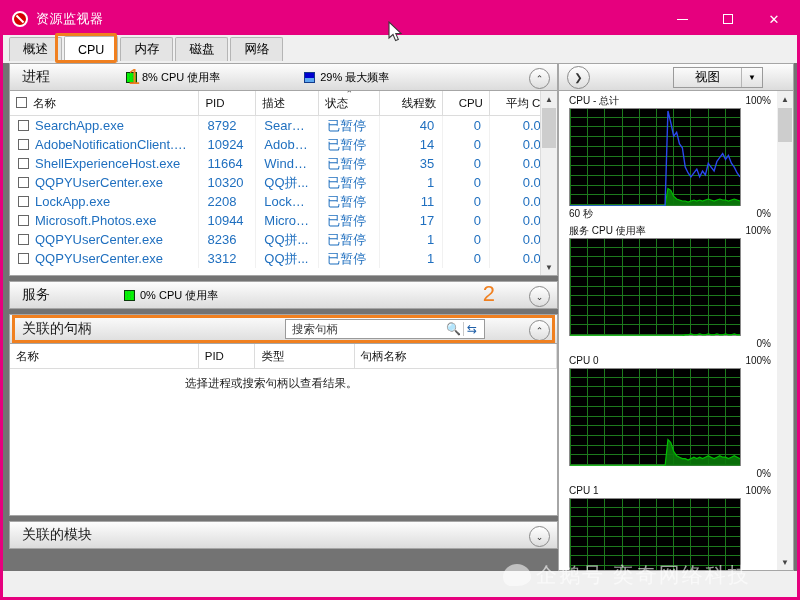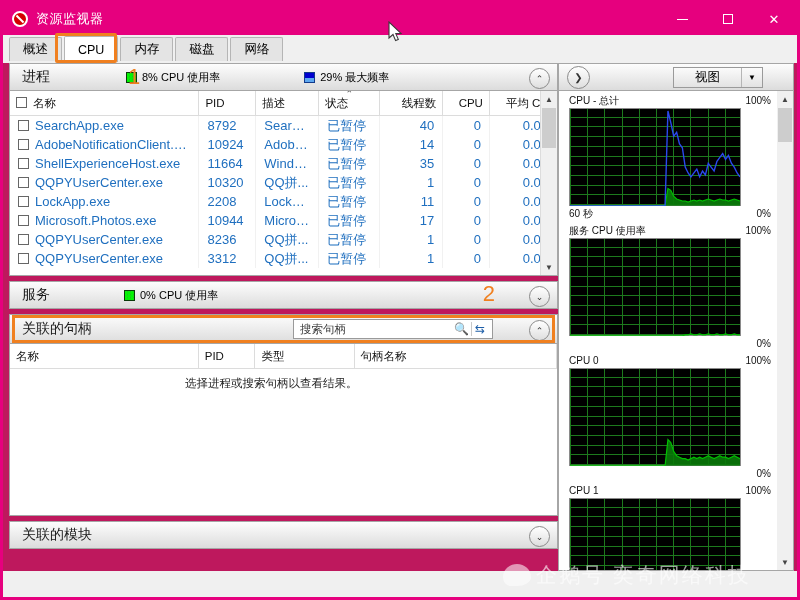--- a/index.html
+++ b/index.html
@@ -36,21 +36,21 @@
             padding-left:6px;position:relative;}
   .tab{height:24px;min-width:44px;padding:0 13px;display:flex;align-items:center;
        justify-content:center;font-size:12.5px;background:#e4e4e4;
        border:1px solid #b5b5b5;border-bottom:none;margin-right:2px;
        border-radius:2px 2px 0 0;box-sizing:border-box;}
   .tab.active{background:#ffffff;height:26px;}
   .tab-ann{position:absolute;left:52px;top:-2px;width:62px;height:30px;
            border:3px solid #f08020;box-sizing:border-box;border-radius:2px;}
 
   
-  .body-split{display:flex;height:508px;background:#be185d;}
+  .body-split{display:flex;height:508px;background:#737373;}
   .leftcol{width:555px;box-sizing:border-box;padding:0 0 0 6px;
            display:flex;flex-direction:column;}
   .rightcol{width:236px;box-sizing:border-box;position:relative;
             display:flex;flex-direction:column;}
 
   
   .sec{border:1px solid #a6a6a6;background:linear-gradient(#fdfdfd,#dcdcdc);
        height:28px;display:flex;align-items:center;position:relative;
        box-sizing:border-box;}
   .sec-title{font-size:14px;margin-left:12px;color:#1a1a1a;}
@@ -86,21 +86,21 @@
 
   
   .vscroll{position:absolute;right:0;top:0;width:16px;bottom:0;background:#f0f0f0;
            border-left:1px solid #dcdcdc;}
   .vs-btn{height:16px;display:flex;align-items:center;justify-content:center;
           font-size:8px;color:#444;background:#f0f0f0;}
   .vs-btn.bot{position:absolute;bottom:0;left:0;right:0;}
   .vs-thumb{position:absolute;top:17px;left:1px;right:1px;height:40px;background:#cdcdcd;}
 
   
-  .searchbox{position:absolute;right:64px;top:4px;width:200px;height:20px;
+  .searchbox{position:absolute;right:72px;top:4px;width:200px;height:20px;
              background:#fff;border:1px solid #9a9a9a;display:flex;align-items:center;
              box-sizing:border-box;}
   .searchbox .ph{font-size:11.5px;color:#3a3a3a;margin-left:6px;flex:1;}
   .ico-search{width:14px;margin-right:3px;color:#1f5fa8;font-size:12px;text-align:center;}
   .ico-refresh{width:16px;margin-right:4px;color:#1f5fa8;font-size:12px;text-align:center;
                border-left:1px solid #c8c8c8;}
   .hl-ann{position:absolute;left:2px;right:2px;top:0;bottom:0;border:3px solid #f08020;
           box-sizing:border-box;pointer-events:none;}
 
   .empty-msg{font-size:11.5px;color:#222;padding:7px 0 0 175px;}

